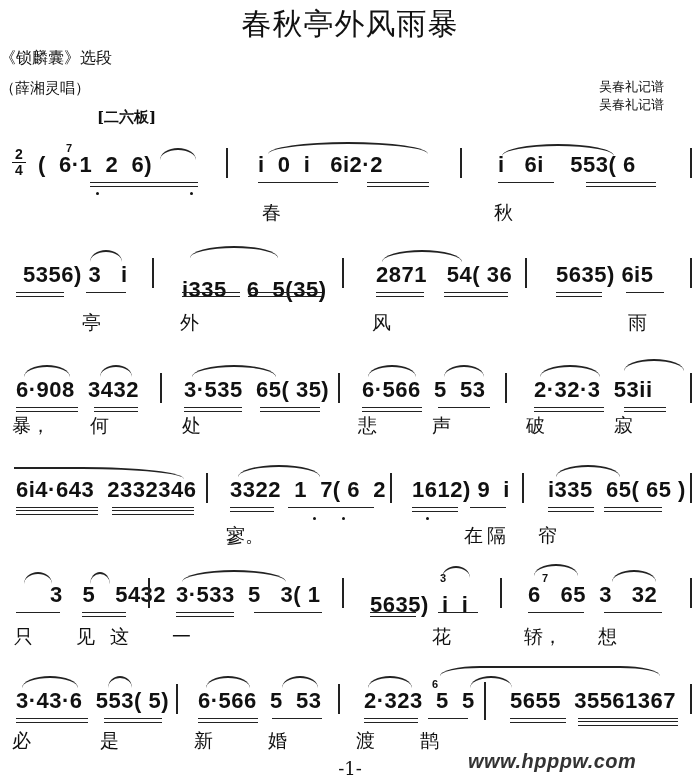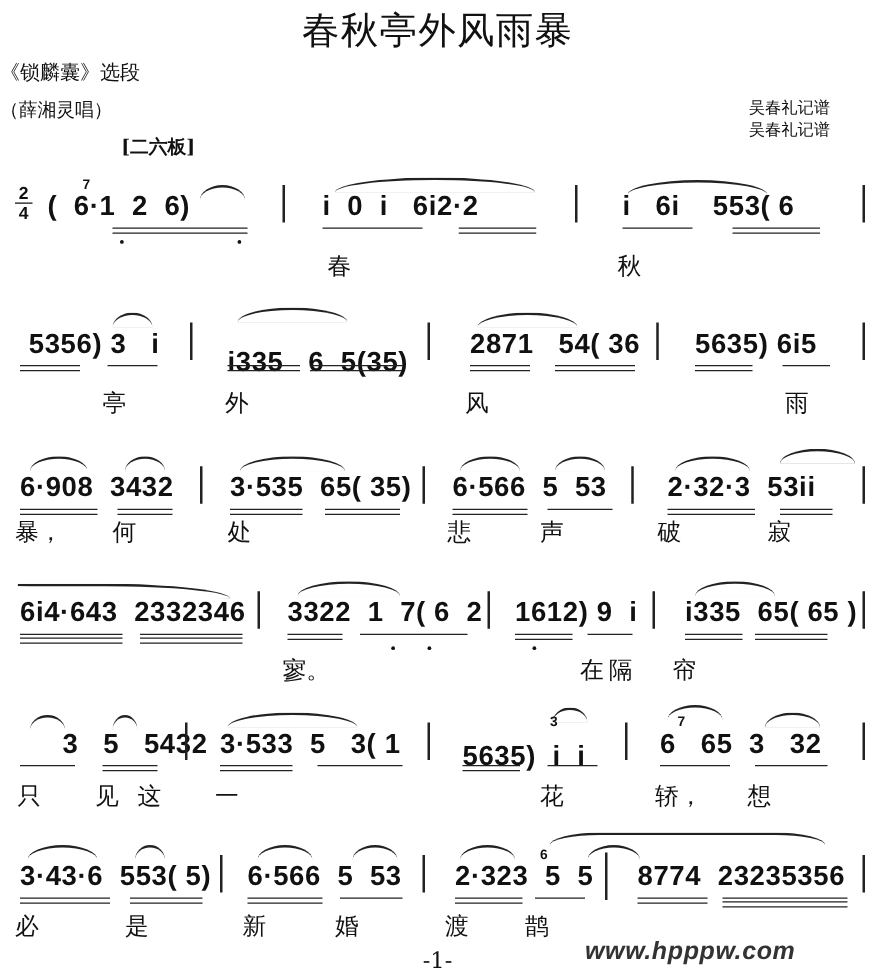--- a/index.html
+++ b/index.html
@@ -229,20 +229,20 @@
   <div class="grace" style="left:432px;top:2px;">6</div>
   <div class="slur" style="left:368px;top:0px;width:44px;"></div>
   <div class="slur" style="left:470px;top:0px;width:42px;"></div>
   <div class="slur" style="left:440px;top:-10px;width:220px;border-radius:40px 40px 0 0 / 10px 10px 0 0;"></div>
   <div class="ul2" style="left:364px;top:42px;width:54px;"></div>
   <div class="ul1" style="left:428px;top:42px;width:40px;"></div>
   <div class="lyric" style="left:356px;top:52px;">渡</div>
   <div class="lyric" style="left:420px;top:52px;">鹊</div>
   <div class="bar" style="left:484px;top:6px;height:38px;width:1.5px;"></div>
 
-  <div class="notes" style="left:510px;top:12px;">8774  23235356</div>
+  <div class="notes" style="left:510px;top:12px;">5655  35561367</div>
   <div class="ul2" style="left:510px;top:42px;width:56px;"></div>
   <div class="ul3" style="left:578px;top:42px;width:100px;"></div>
   <div class="bar" style="left:690px;top:8px;"></div>
 </div>
 
 <div class="abs pagenum">-1-</div>
 <div class="abs watermark">www.hpppw.com</div>
 
 </body></html>

